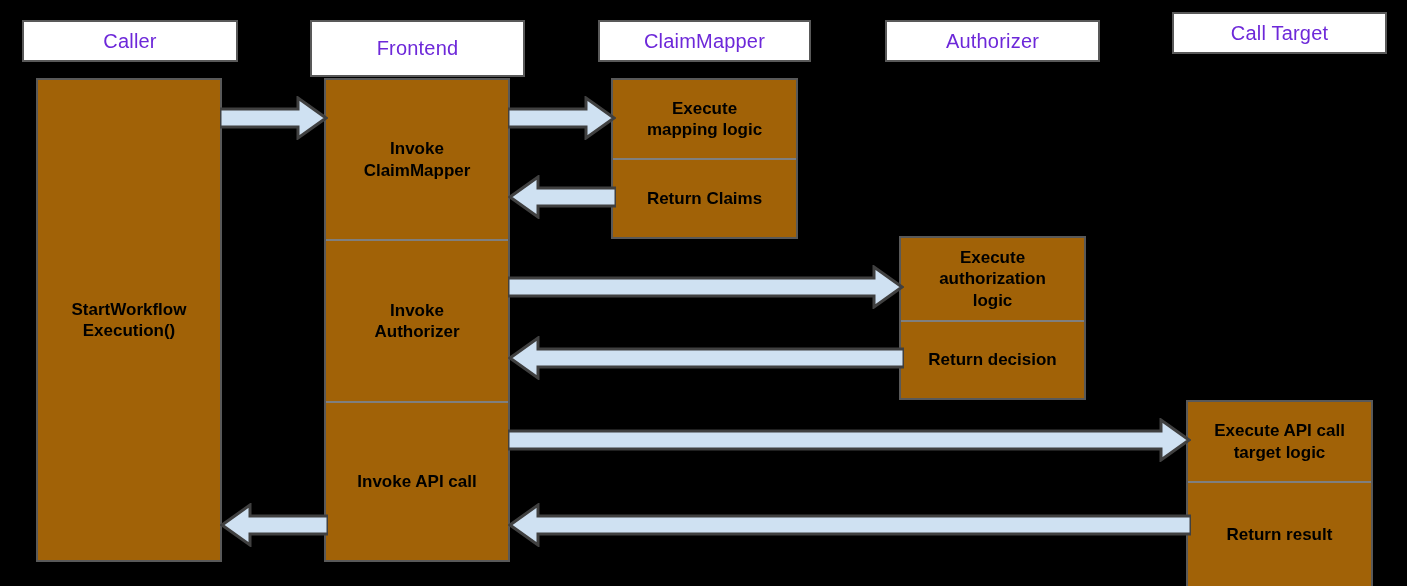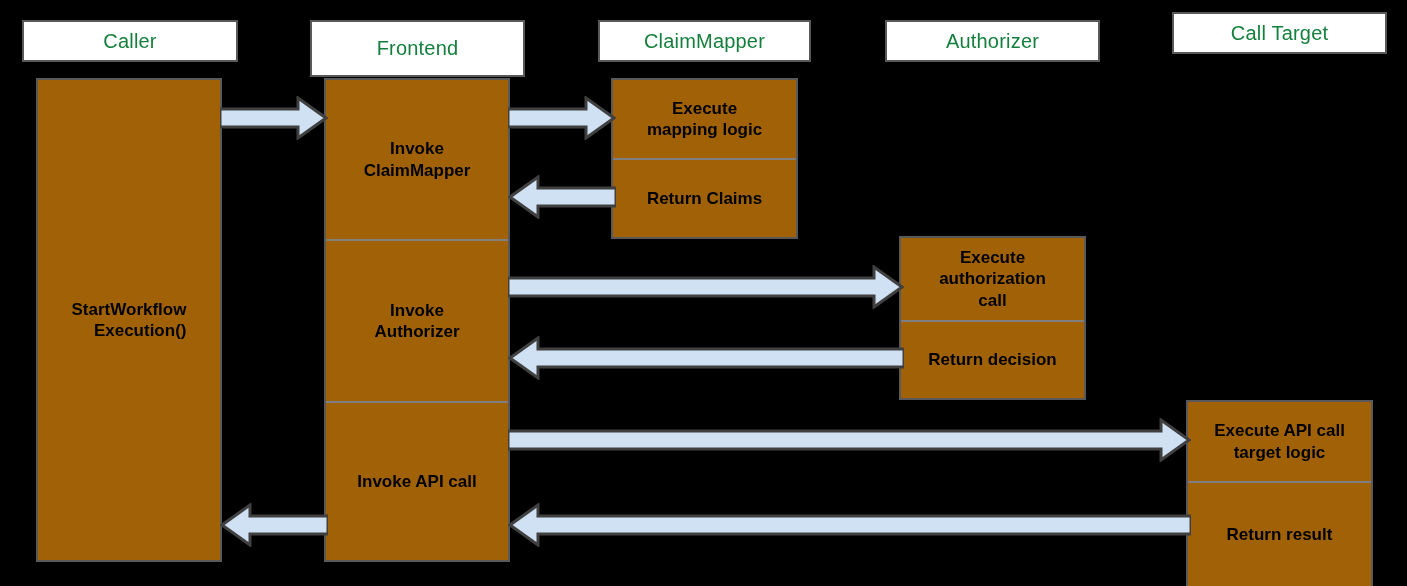--- a/index.html
+++ b/index.html
@@ -17,21 +17,21 @@
   }
   
   .participant-header {
     position: absolute;
     background: #ffffff;
     border: 2px solid #595959;
     box-sizing: border-box;
     display: flex;
     align-items: center;
     justify-content: center;
-    color: #15803d;
+    color: #6d28d9;
     font-size: 20px;
     font-weight: 400;
     letter-spacing: 0.2px;
   }
   
   .lifeline {
     position: absolute;
     background: #a16207;
     border: 2px solid #595959;
     box-sizing: border-box;
@@ -81,21 +81,21 @@
 
   <div class="participant-header" style="left:885px; top:20px; width:215px; height:42px;">
     <span>Authorizer</span>
   </div>
 
   <div class="participant-header" style="left:1172px; top:12px; width:215px; height:42px;">
     <span>Call Target</span>
   </div>
 
   <div class="lifeline" style="left:36px; top:78px; width:186px; height:484px;">
-    <div class="segment" style="flex:1 1 auto;text-align:right;">
+    <div class="segment" style="flex:1 1 auto;">
       <div>
         <span>StartWorkflow</span>
         <span>Execution()</span>
       </div>
     </div>
   </div>
 
   <div class="lifeline" style="left:324px; top:78px; width:186px; height:484px;">
     <div class="segment" style="height:159px;">
       <div>
@@ -128,21 +128,21 @@
         <span>Return Claims</span>
       </div>
     </div>
   </div>
 
   <div class="lifeline" style="left:899px; top:236px; width:187px; height:164px;">
     <div class="segment" style="height:82px;">
       <div>
         <span>Execute</span>
         <span>authorization</span>
-        <span>call</span>
+        <span>logic</span>
       </div>
     </div>
     <div class="segment" style="flex:1 1 auto;">
       <div>
         <span>Return decision</span>
       </div>
     </div>
   </div>
 
   <div class="lifeline" style="left:1186px; top:400px; width:187px; height:188px;">

